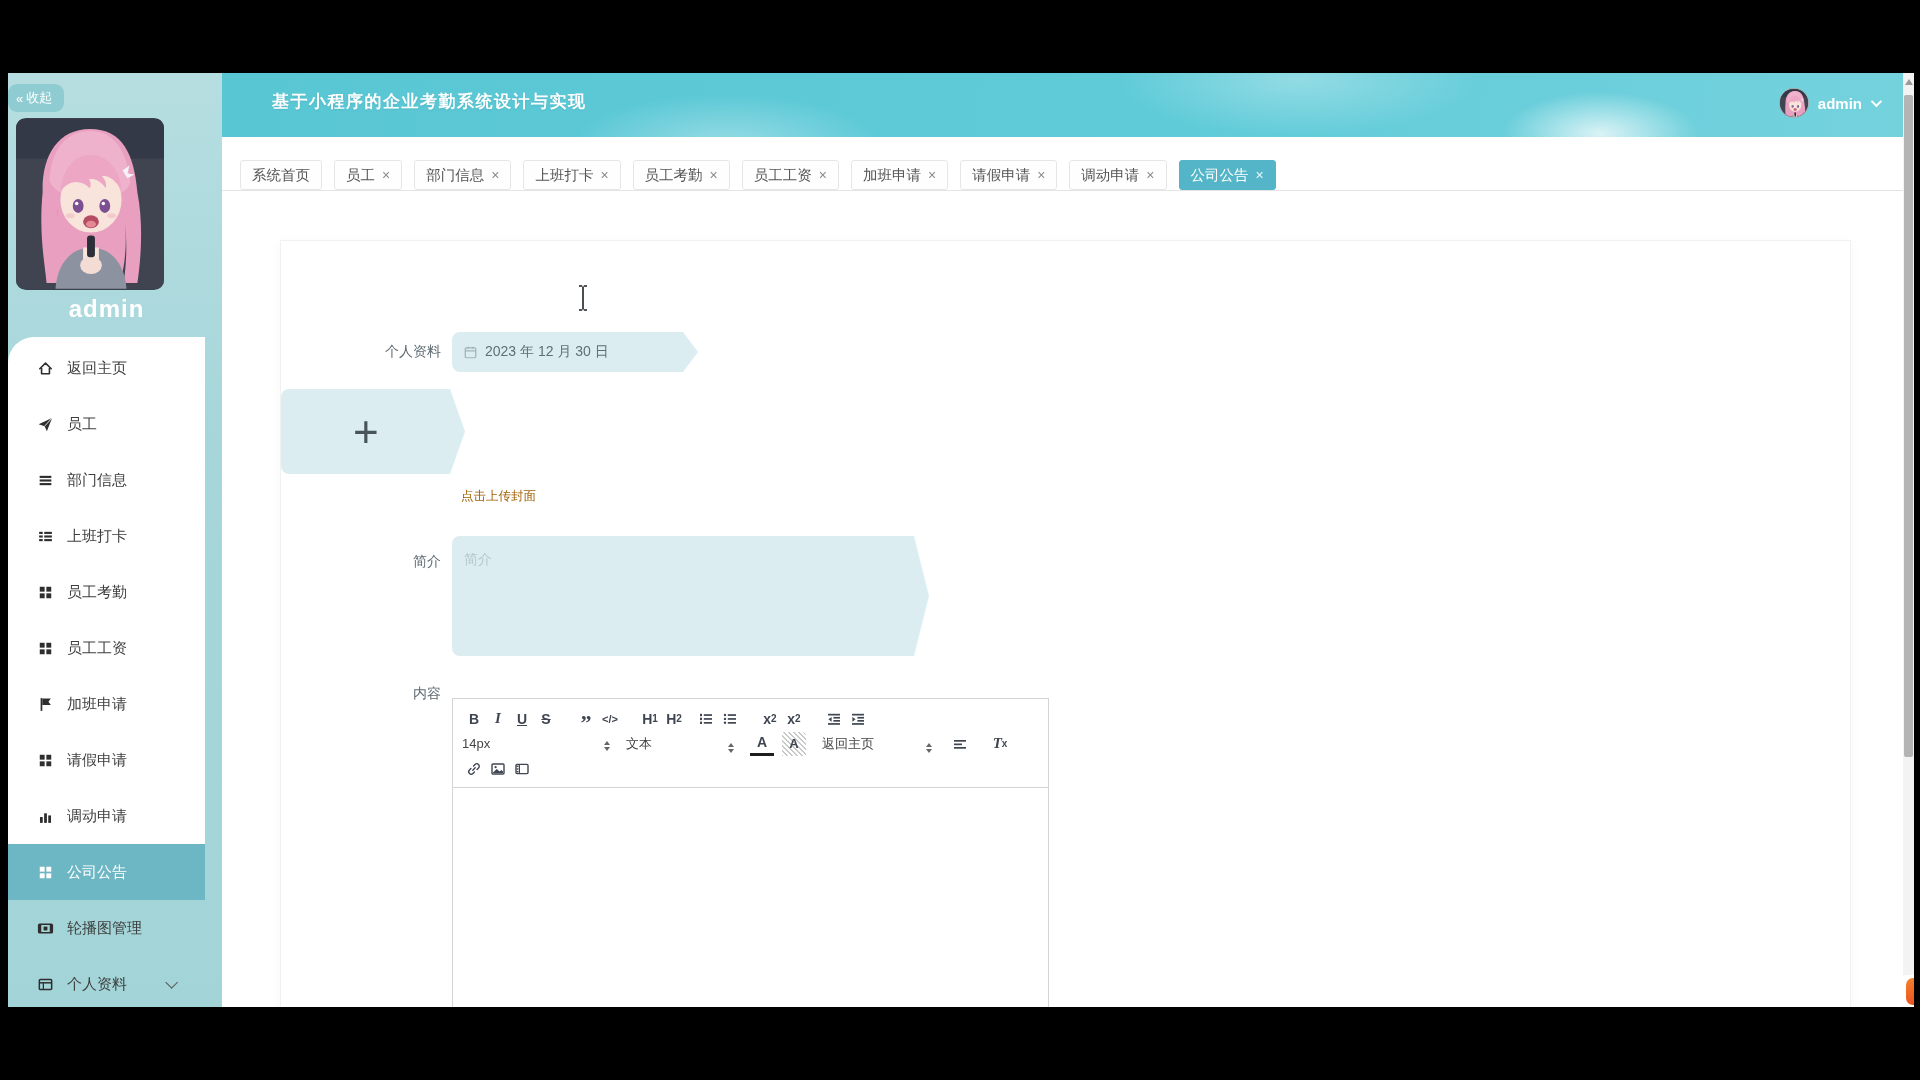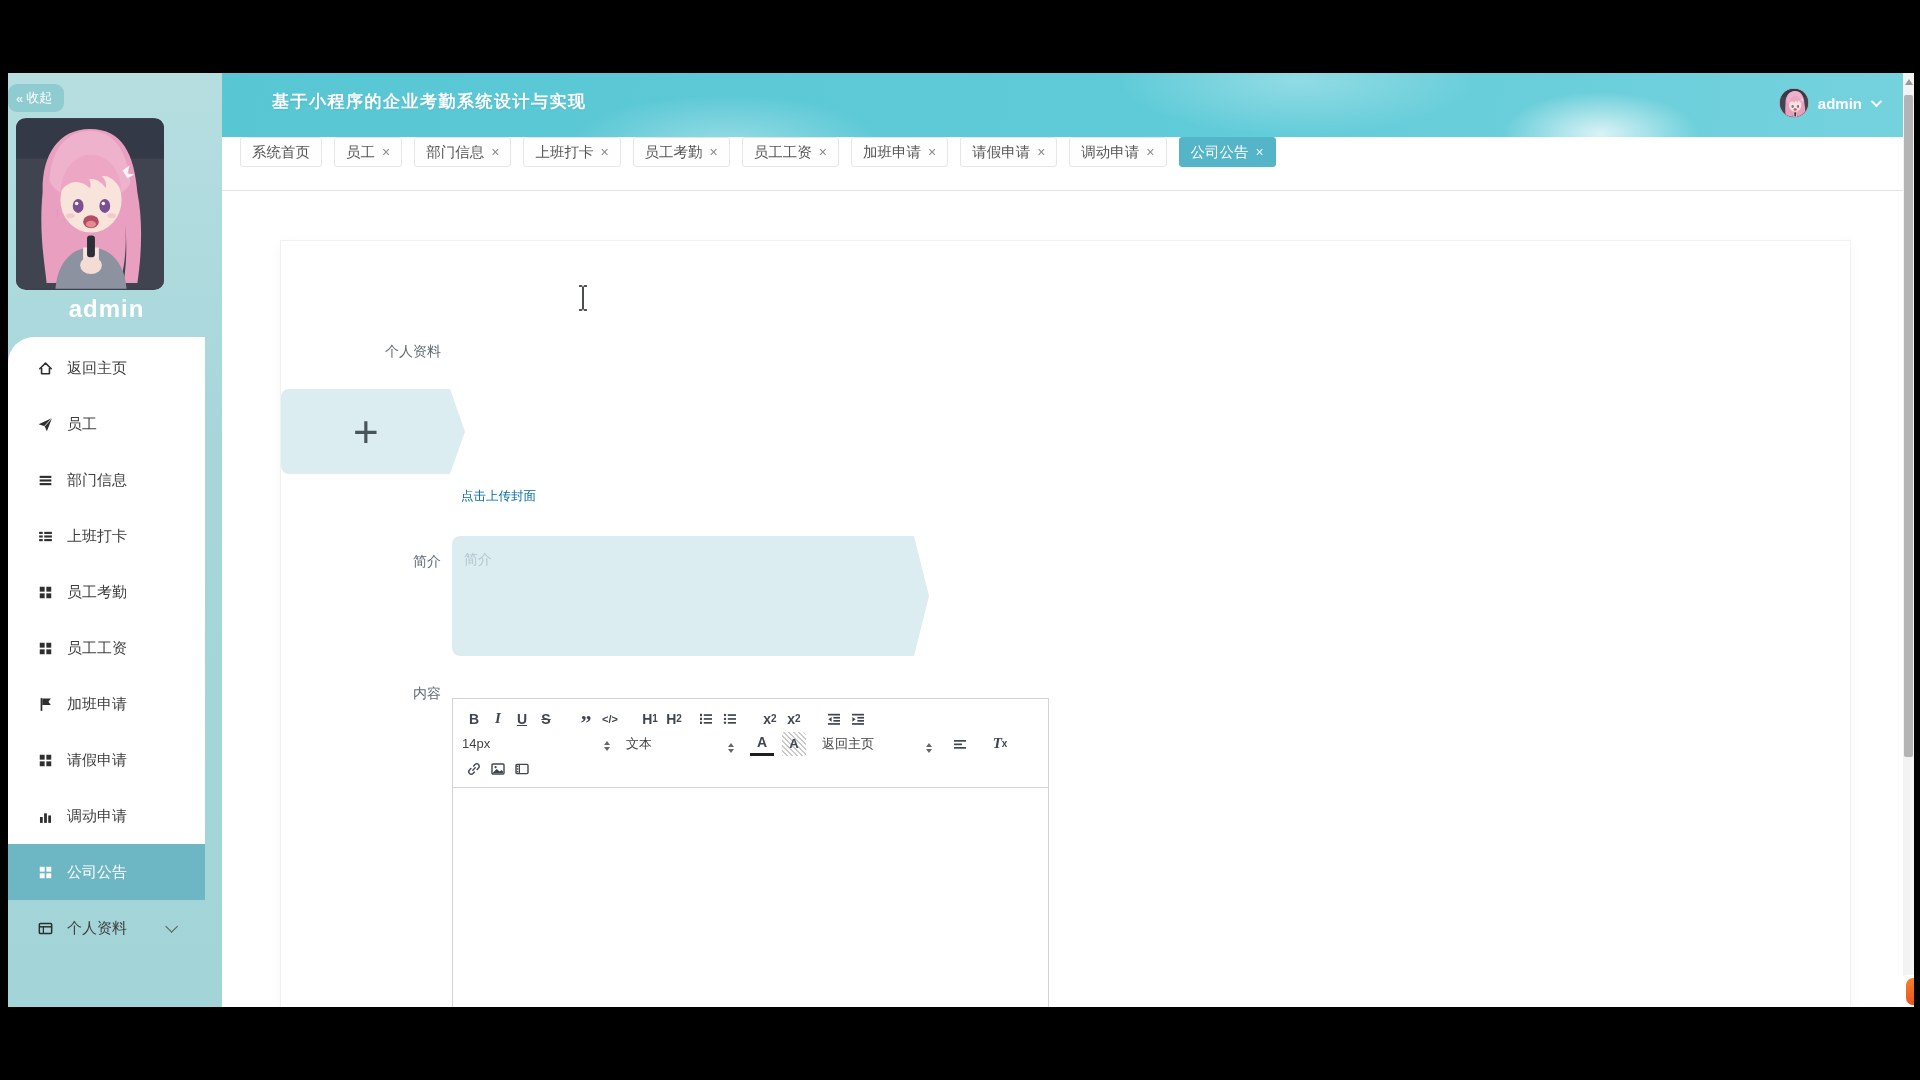--- a/index.html
+++ b/index.html
@@ -40,21 +40,21 @@
     font-weight:600; letter-spacing:1.5px; text-shadow:0 1px 2px rgba(0,0,0,.08); }
   .huser { position:absolute; right:24px; top:15px; display:flex; align-items:center;
     gap:9px; cursor:pointer; }
   .avatar-mini { width:30px; height:30px; border-radius:50%; overflow:hidden;
     background:#3c414d; border:1px solid rgba(255,255,255,.55); }
   .huser .uname { color:#fff; font-size:15px; font-weight:600; }
   .huser .chev { width:8px; height:8px; border-right:2px solid #fff;
     border-bottom:2px solid #fff; transform:rotate(45deg) translateY(-2px); }
 
   
-  .tabbar { height:54px; display:flex; align-items:flex-start; gap:12px;
+  .tabbar { height:54px; display:flex; align-items:flex-end; gap:12px;
     padding-left:18px; border-bottom:1px solid #e4e4e4; background:#fff; }
   .tab { height:30px; display:flex; align-items:center; padding:0 11px; gap:7px;
     background:#fefefe; border:1px solid #e6e6e6; border-radius:3px;
     font-size:14.5px; color:#555; cursor:pointer; white-space:nowrap; }
   .tab .x { font-size:14px; color:#8a8a8a; line-height:1; }
   .tab.active { background:#53b5c7; border-color:#53b5c7; color:#fff; }
   .tab.active .x { color:#eaf7f9; }
 
   
   .content { position:relative; height:816px; background:#fff; }
@@ -70,21 +70,21 @@
   .title-input { position:relative; width:405px; height:44px; display:flex;
     align-items:center; padding-left:12px; }
   .caret { width:1.5px; height:20px; background:#33444c; margin-right:2px; }
   .date-input { width:246px; height:40px; display:flex; align-items:center;
     padding-left:11px; gap:7px; color:#5f6e76; font-size:14px; }
   .cal-ic { width:15px; height:15px; color:#9fb3ba; }
   .cover-box { width:184px; height:85px; display:flex; align-items:center;
     justify-content:flex-start; cursor:pointer; position:relative; }
   .plus { position:absolute; left:72px; top:50%; transform:translateY(-50%);
     color:#4a545c; font-size:44px; font-weight:200; line-height:0; }
-  .cover-hint { position:absolute; left:180px; top:247px; font-size:12.5px; color:#0369a1; }
+  .cover-hint { position:absolute; left:180px; top:247px; font-size:12.5px; color:#a16207; }
   .intro-area { width:477px; height:120px; padding:14px 0 0 12px; }
   
   .editor { width:597px; }
   .ql-toolbar { border:1px solid #d4d4d4; background:#fff; padding:7px 9px 6px 9px; }
   .ql-row { display:flex; align-items:center; height:25px; }
   .qbtn { display:flex; align-items:center; justify-content:center; min-width:24px;
     height:24px; color:#3f4651; cursor:pointer; }
   .qtxt { font-size:15px; font-weight:bold; font-family:"Liberation Serif","DejaVu Serif",serif; }
   .qsans { font-size:14px; font-weight:bold; }
   .qico { width:16px; height:16px; }
@@ -346,20 +346,26 @@
         <span>调动申请</span>
       </div>
       <div class="mitem active">
         <svg class="ic">
             <use href="#i-grid"></use>
           </svg>
         <span>公司公告</span>
       </div>
       <div class="mitem">
         <svg class="ic">
+            <use href="#i-carousel"></use>
+          </svg>
+        <span>轮播图管理</span>
+      </div>
+      <div class="mitem">
+        <svg class="ic">
             <use href="#i-card"></use>
           </svg>
         <span>个人资料</span>
         <span class="chev"></span>
       </div>
     </nav>
   </aside>
 
   <div class="main">
     <div class="header">
@@ -420,20 +426,26 @@
     <div class="content">
       <div class="card">
 
 
         <svg class="ibeam" viewBox="0 0 12 26">
           <path d="M2 1h3.2M6.8 1H10M6 1.4v23.2M2 25h3.2M6.8 25H10" stroke="#1c2226" stroke-width="1.6" fill="none"></path>
         </svg>
 
         <div class="frow" style="top:91px; left:0; align-items:center; height:40px;">
           <div class="flabel">个人资料</div>
+          <div class="arrow-field date-input">
+            <svg class="cal-ic">
+                <use href="#i-cal"></use>
+              </svg>
+            <span>2023 年 12 月 30 日</span>
+          </div>
         </div>
 
         <div class="frow" style="top:148px; left:0;">
           <div class="arrow-field cover-box">
             <span class="plus">+</span>
           </div>
         </div>
         <div class="cover-hint">点击上传封面</div>
 
         <div class="frow" style="top:295px; left:0;">

